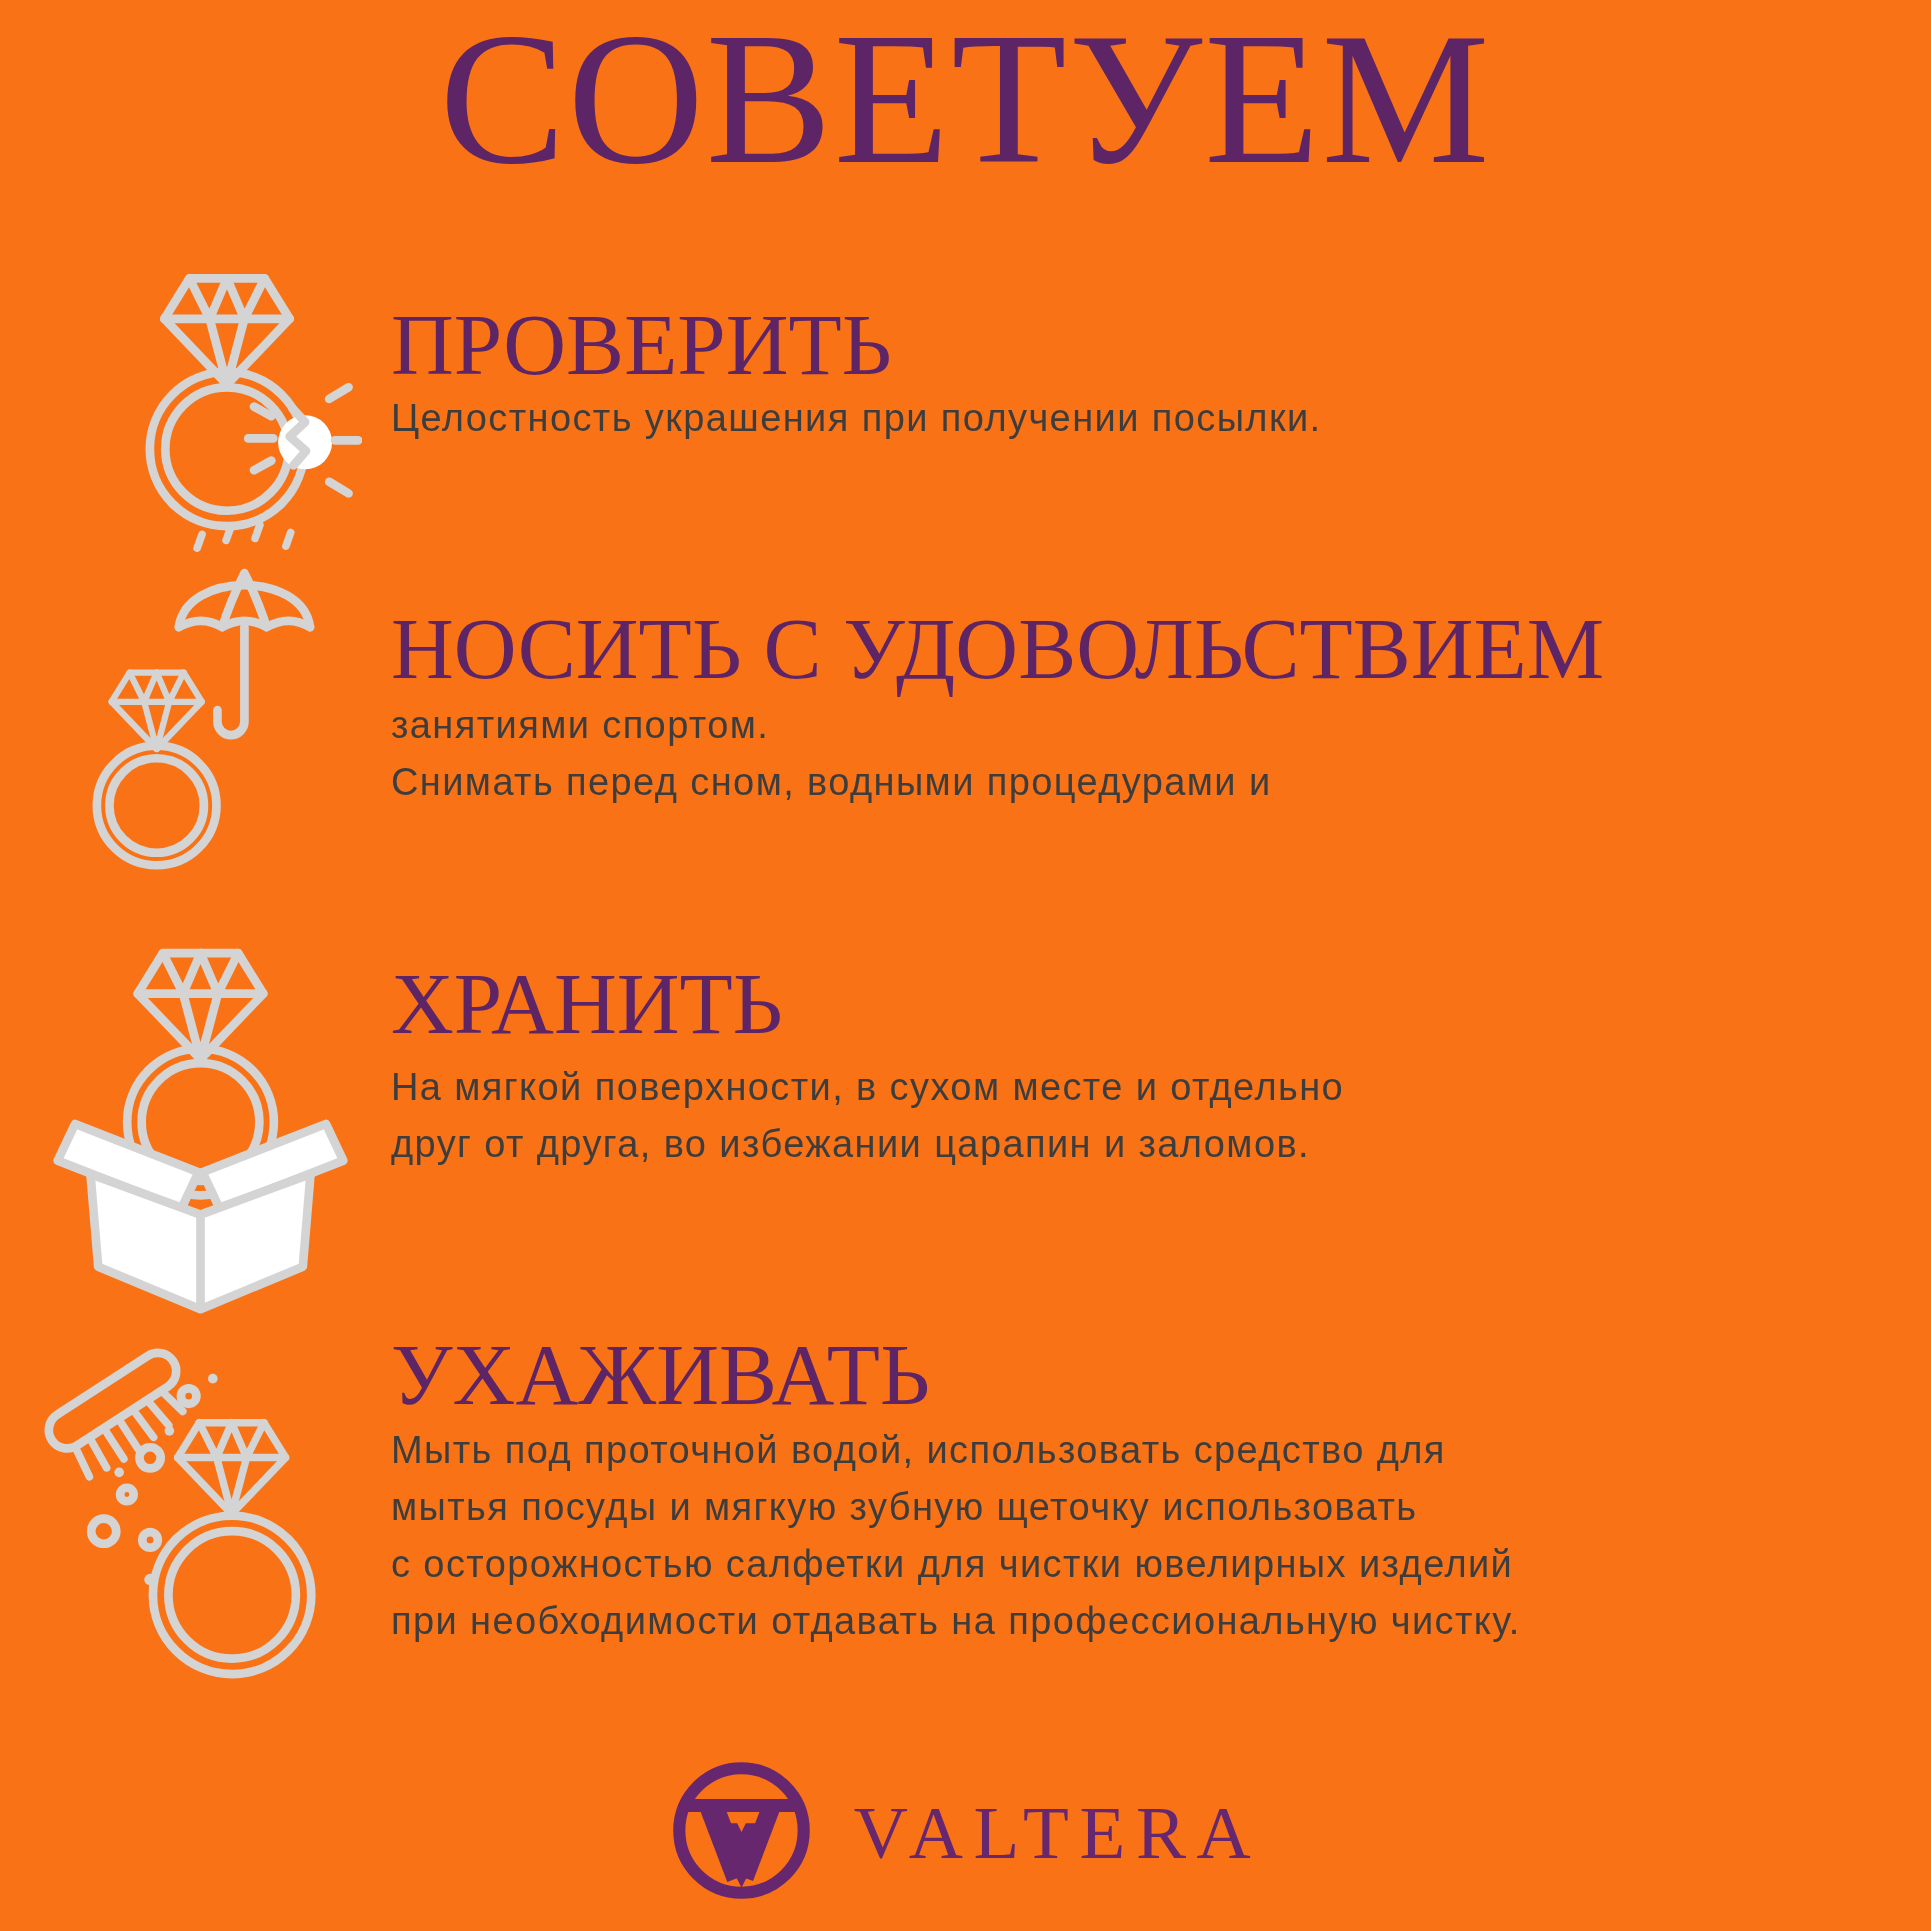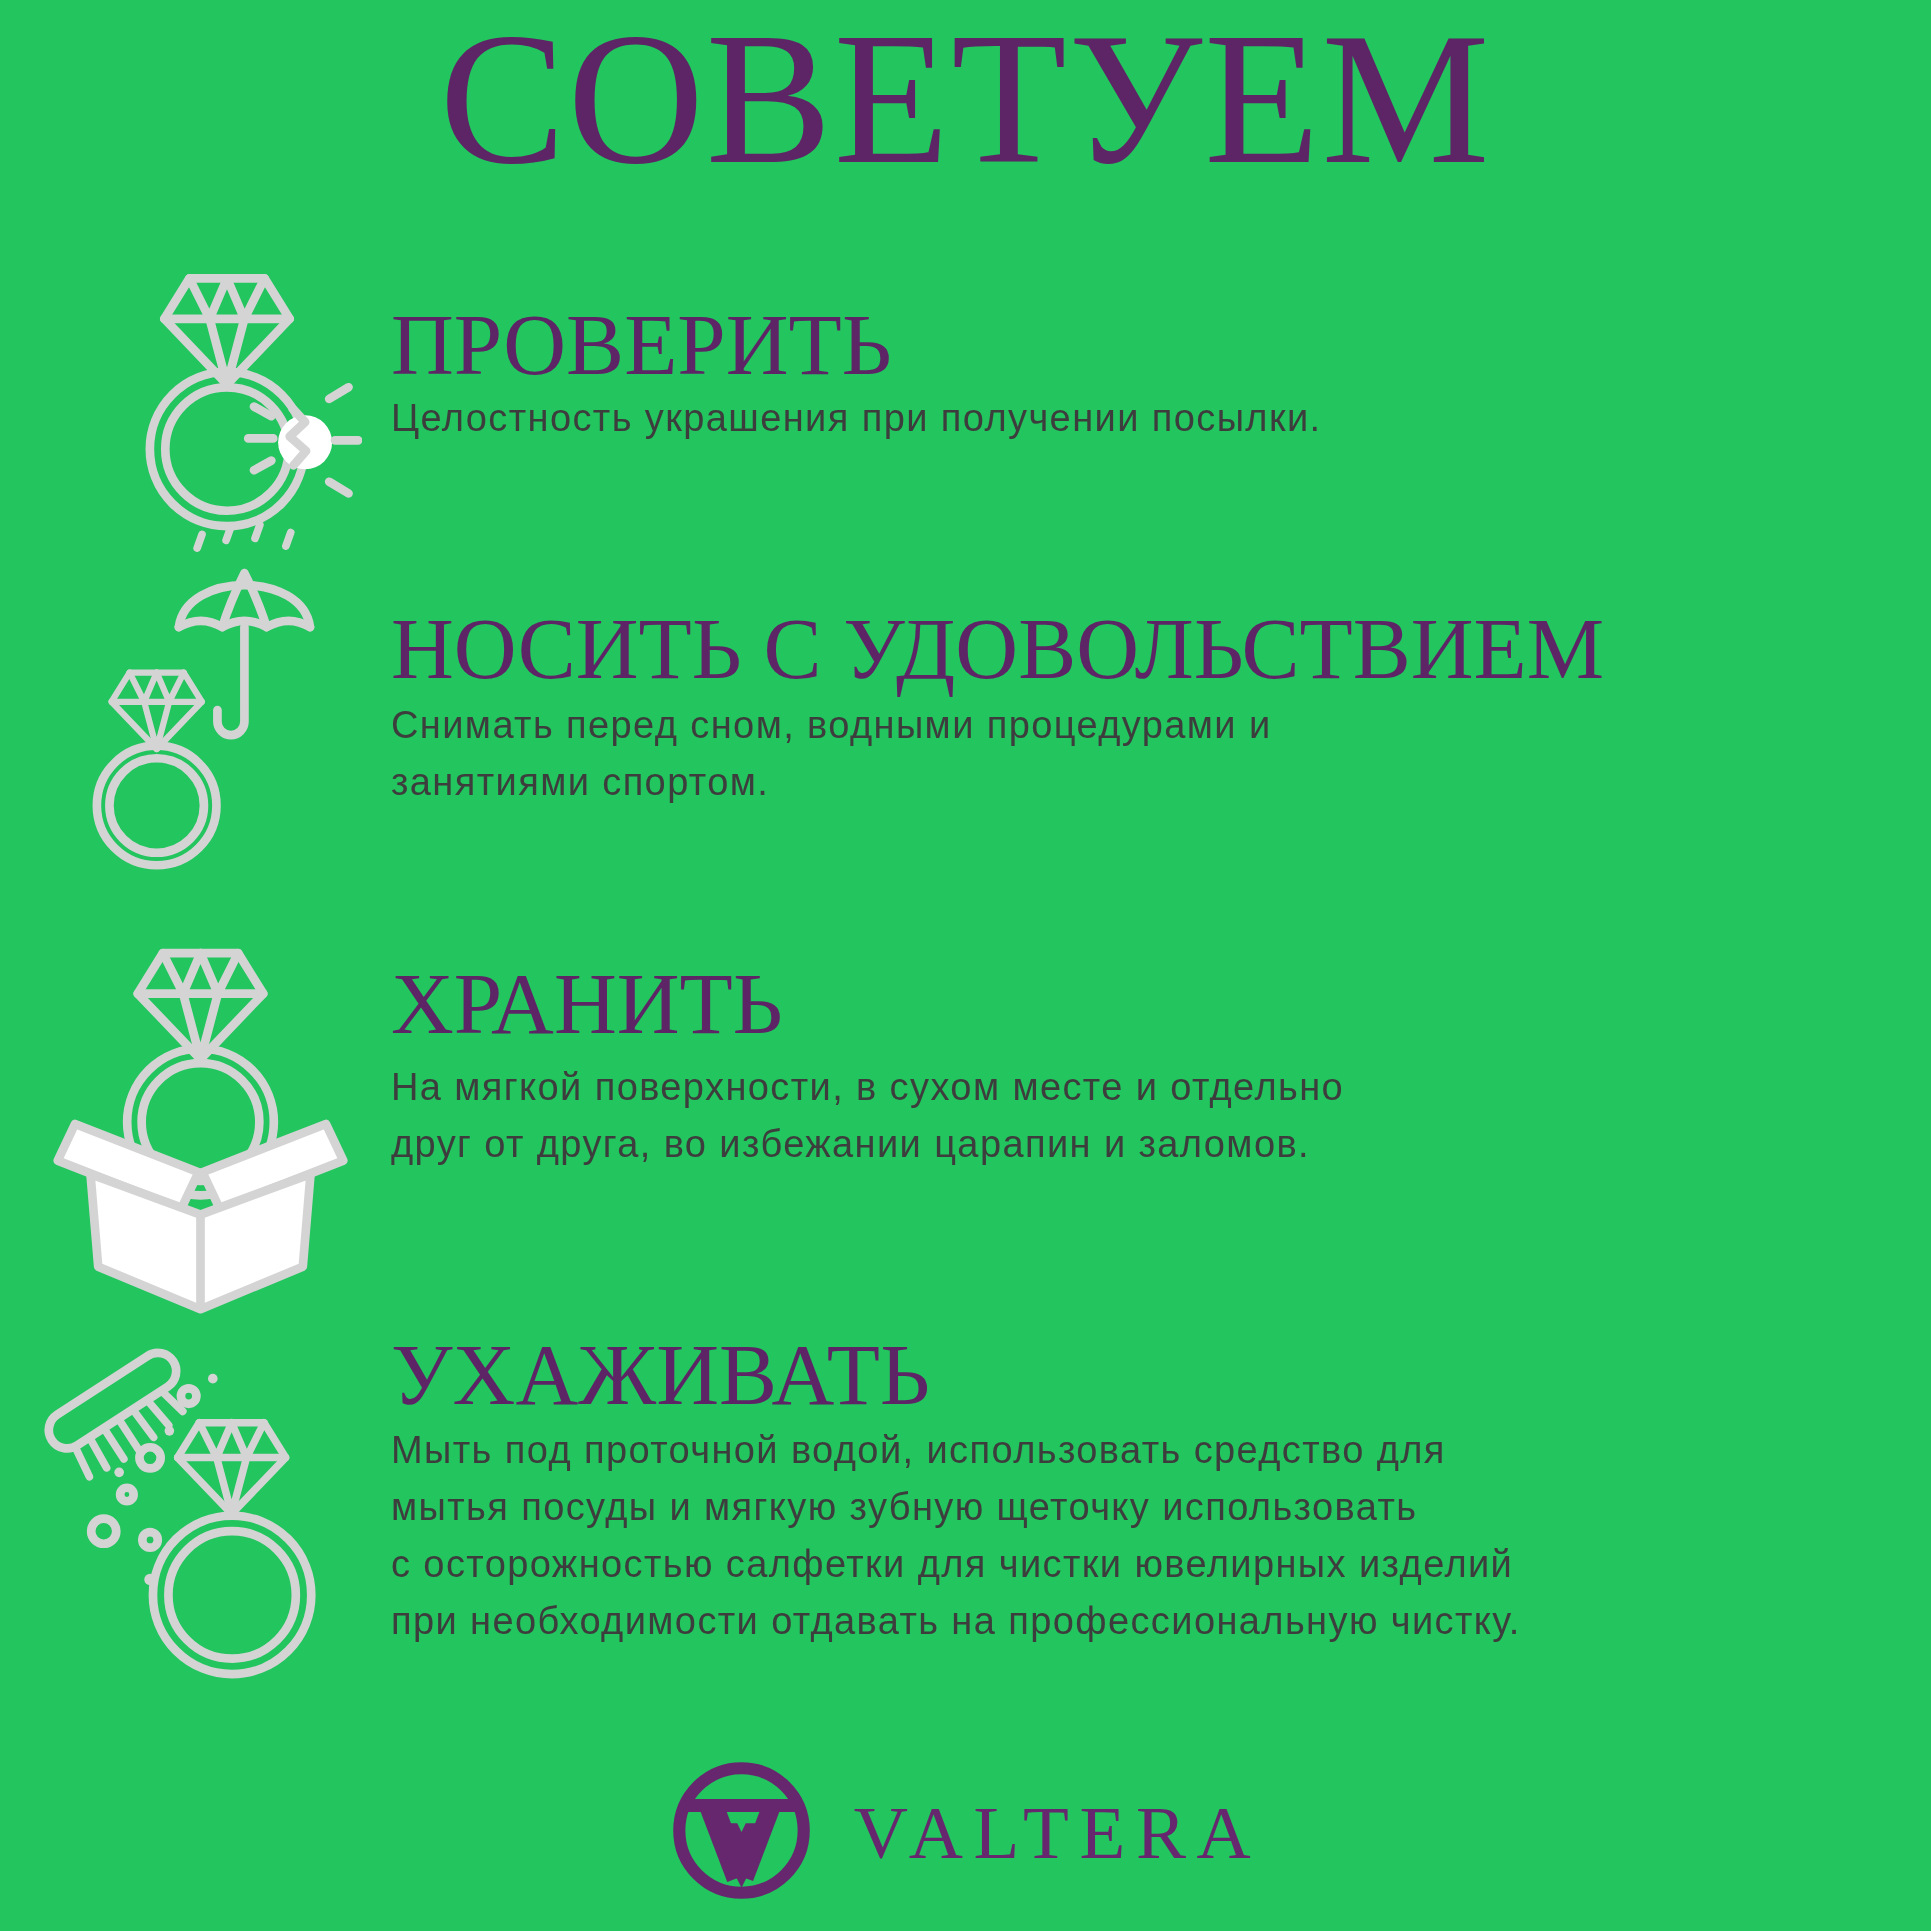--- a/index.html
+++ b/index.html
@@ -1,16 +1,16 @@
 <!DOCTYPE html>
 <html><head>
 <meta charset="utf-8">
 <style>
   html,body{margin:0;padding:0;background:#ffffff;}
-  .canvas{position:relative;width:1931px;height:1931px;background:#22c55e;overflow:hidden;
+  .canvas{position:relative;width:1931px;height:1931px;background:#f97316;overflow:hidden;
           font-family:"Liberation Sans",sans-serif;}
   .title{position:absolute;top:3.9px;left:0;width:100%;text-align:center;
          font-family:"Liberation Serif",serif;font-weight:400;font-size:189px;line-height:1.0;
          color:#5e2566;letter-spacing:1.9px;}
   .heading{position:absolute;font-family:"Liberation Serif",serif;font-weight:400;
            font-size:87px;line-height:1.0;color:#5e2566;letter-spacing:0px;white-space:nowrap;}
   .body-text{position:absolute;font-size:38px;line-height:57px;letter-spacing:1.4px;
              color:#3d3d3d;white-space:nowrap;}
   .body-text .line{display:block;}
   .icon{position:absolute;}
@@ -62,22 +62,22 @@
       <g transform="translate(20,150) scale(0.72)">
         <path d="M36,10 L114,10 L140,52 L75,120 L10,52 Z"></path>
         <path d="M10,52 H140 M36,10 L57,52 M75,10 L57,52 M75,10 L93,52 M114,10 L93,52 M57,52 L75,120 M93,52 L75,120"></path>
       </g>
       <circle cx="74" cy="295" r="62"></circle>
       <circle cx="74" cy="295" r="49"></circle>
     </svg>
   </div>
   <div class="heading" id="h2">НОСИТЬ С УДОВОЛЬСТВИЕМ</div>
   <div class="body-text" id="b2">
+    <span class="line">занятиями спортом.</span>
     <span class="line">Снимать перед сном, водными процедурами и</span>
-    <span class="line">занятиями спортом.</span>
   </div>
 
   <div class="icon" id="i3">
     <svg width="309" height="386" viewBox="0 0 320 400" fill="none" stroke="#d4d4d4" stroke-width="9" stroke-linecap="round" stroke-linejoin="round">
       <g transform="translate(85,15)">
         <path d="M36,10 L114,10 L140,52 L75,120 L10,52 Z"></path>
         <path d="M10,52 H140 M36,10 L57,52 M75,10 L57,52 M75,10 L93,52 M114,10 L93,52 M57,52 L75,120 M93,52 L75,120"></path>
       </g>
       <circle cx="160" cy="200" r="76"></circle>
       <circle cx="160" cy="200" r="61"></circle>

